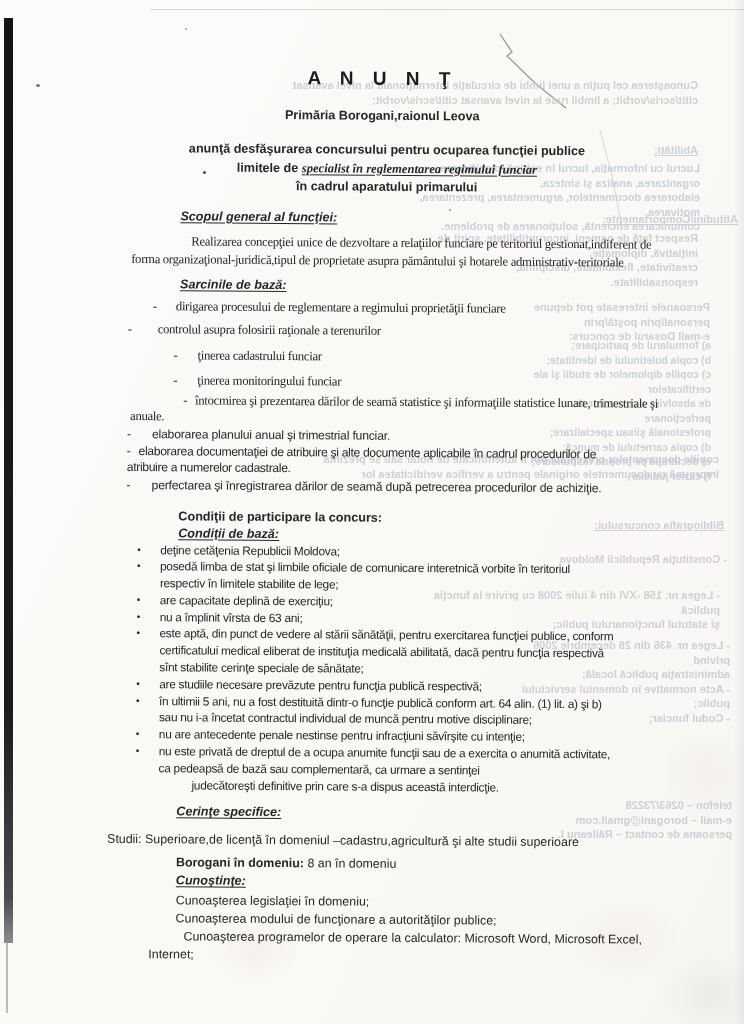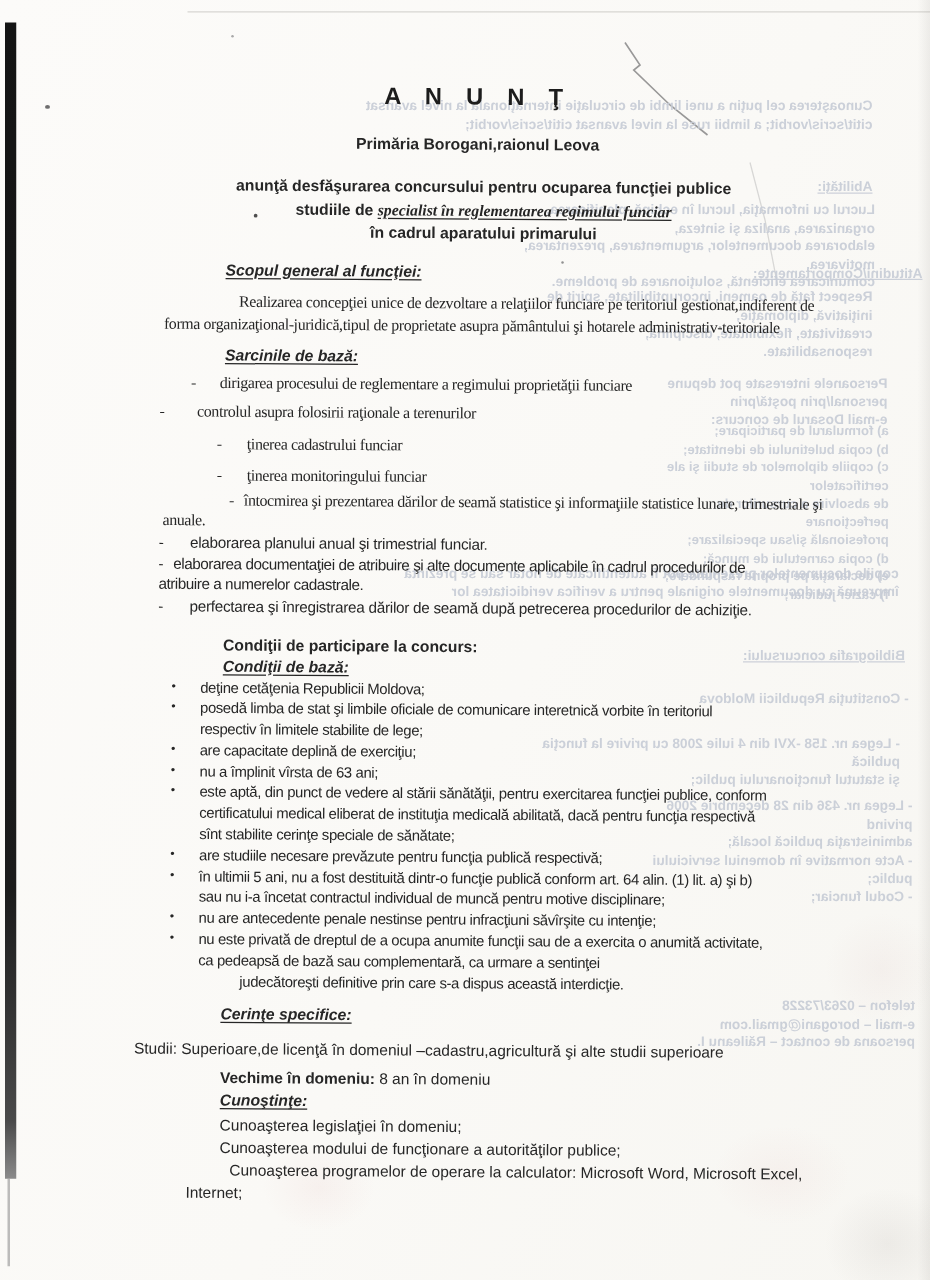--- a/index.html
+++ b/index.html
@@ -148,21 +148,21 @@
 persoana de contact – Răileanu I.</div>
 
   <div class="doc">
 
     <div class="title center-500">A N U N Ţ</div>
 
     <div class="org center-500">Primăria Borogani,raionul Leova</div>
 
     <div class="intro center-510">
       <div>anunţă desfăşurarea concursului pentru ocuparea funcţiei publice</div>
-      <div><span>studiile de </span><span class="pos">specialist în reglementarea regimului funciar</span></div>
+      <div><span>limitele de </span><span class="pos">specialist în reglementarea regimului funciar</span></div>
       <div>în cadrul aparatului primarului</div>
     </div>
 
     <div class="h-ital ml49 mt13">Scopul general al funcţiei:</div>
     <p class="scope-body">Realizarea concepţiei unice de dezvoltare a relaţiilor funciare pe teritoriul gestionat,indiferent de
 forma organizaţional-juridică,tipul de proprietate asupra pământului şi hotarele administrativ-teritoriale</p>
 
     <div class="h-ital ml49 mt8">Sarcinile de bază:</div>
 
     <div class="task serif-t t1">
@@ -237,21 +237,21 @@
       <div class="cond">
         <span class="bullet">•</span>
         <span class="txt">nu este privată de dreptul de a ocupa anumite funcţii sau de a exercita o anumită activitate,
 ca pedeapsă de bază sau complementară, ca urmare a sentinţei</span>
       </div>
       <p class="cond-cont">judecătoreşti definitive prin care s-a dispus această interdicţie.</p>
     </div>
 
     <div class="h-ital spec-h">Cerinţe specifice:</div>
     <div class="studies">Studii: Superioare,de licenţă în domeniul –cadastru,agricultură şi alte studii superioare</div>
-    <div class="exp"><b>Vechime în domeniu:</b><span> 8 an în domeniu</span></div>
+    <div class="exp"><b>Borogani în domeniu:</b><span> 8 an în domeniu</span></div>
     <div class="h-ital know-h">Cunoştinţe:</div>
     <div class="k-line k1">Cunoaşterea legislaţiei în domeniu;</div>
     <div class="k-line">Cunoaşterea modului de funcţionare a autorităţilor publice;</div>
     <div class="k-line k3">Cunoaşterea programelor de operare la calculator: Microsoft Word, Microsoft Excel,
 Internet;</div>
 
   </div>
 </div>
 
 </body></html>

